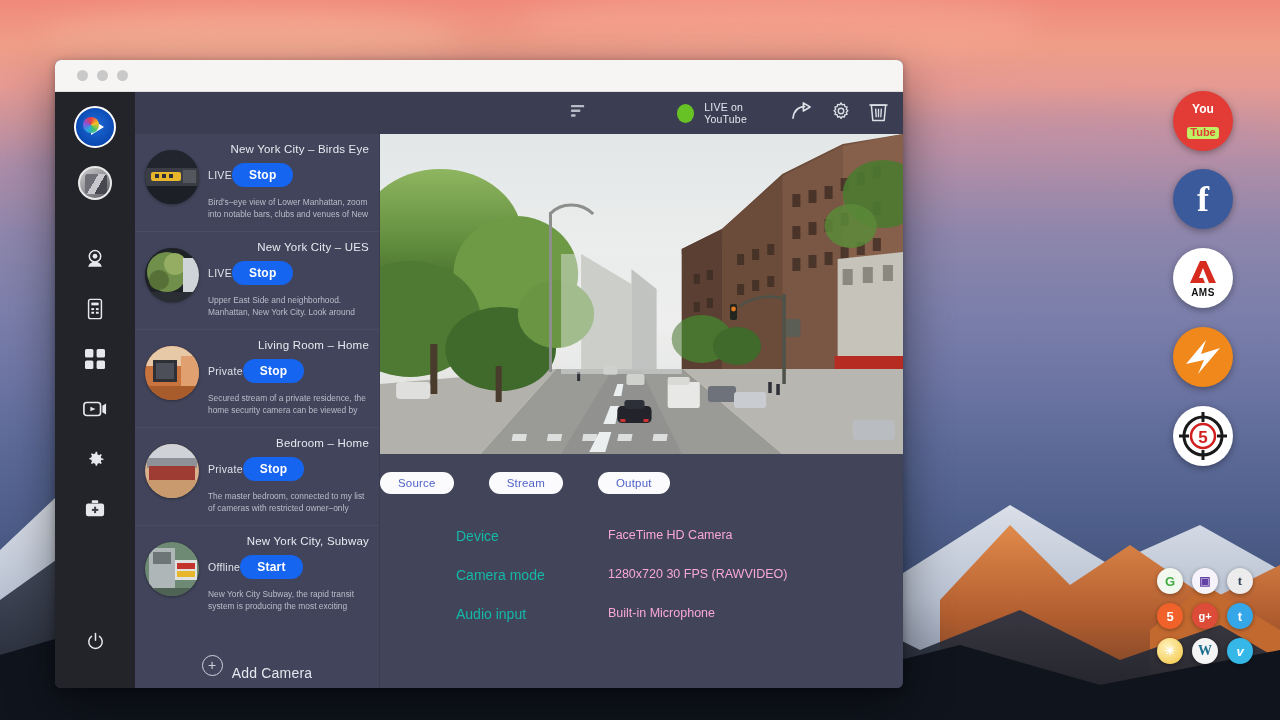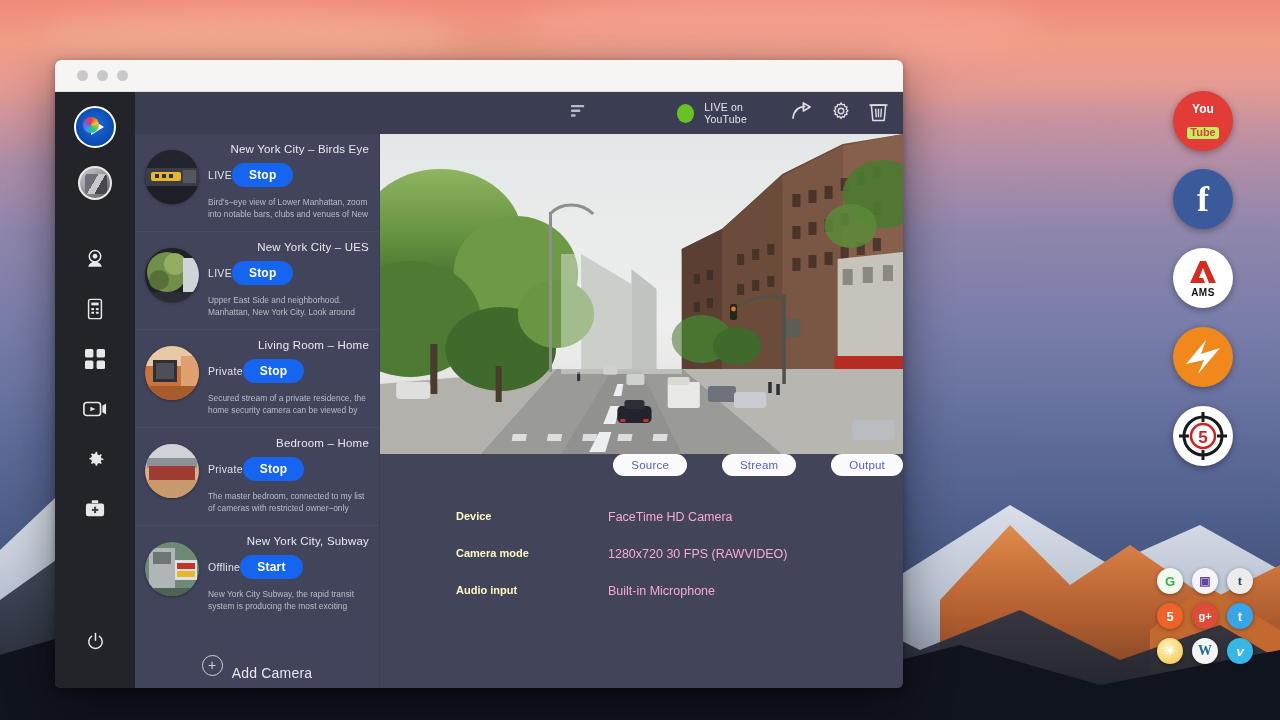--- a/index.html
+++ b/index.html
@@ -140,30 +140,30 @@
   .live-chip { display: flex; align-items: center; gap: 10px; margin-left: 80px; }
   .live-dot { width: 19px; height: 19px; border-radius: 50%; background: #67c225; }
   .live-text { color: #e3e6ed; font-size: 10.5px; letter-spacing: .2px; }
   .topbar-right { margin-left: auto; display: flex; align-items: center; gap: 18px; }
   .topbar-right div { cursor: pointer; }
 
   #video {
     height: 320px; position: relative; overflow: hidden; background: #1d2026;
   }
 
-  #controls { display: flex; justify-content: flex-end; gap: 35px; }
+  #controls { display: flex; justify-content: flex-start; gap: 35px; margin-top: 18px; }
   .pill {
     background: #fbfbfd; color: #4f62c8; border: none; border-radius: 12px;
     padding: 5px 18px; font-size: 11.5px; cursor: pointer;
     font-family: "Liberation Sans", sans-serif; letter-spacing: .2px;
   }
 
   #specs { margin: 34px 0 0 76px; }
   .spec-row { display: flex; margin-bottom: 23px; }
-  .spec-label { width: 152px; color: #fef9c3; font-size: 11px; font-weight: bold; }
+  .spec-label { width: 152px; color: #14b8a6; font-size: 14px; }
   .spec-value { color: #f9a8d4; font-size: 12.5px; }
 
   
   .dock-icon {
     position: absolute; border-radius: 50%; display: flex;
     align-items: center; justify-content: center; cursor: pointer;
     box-shadow: 0 2px 7px rgba(0,0,0,.35);
   }
   .mini { position: absolute; width: 26px; height: 26px; border-radius: 50%;
           display: flex; align-items: center; justify-content: center;

